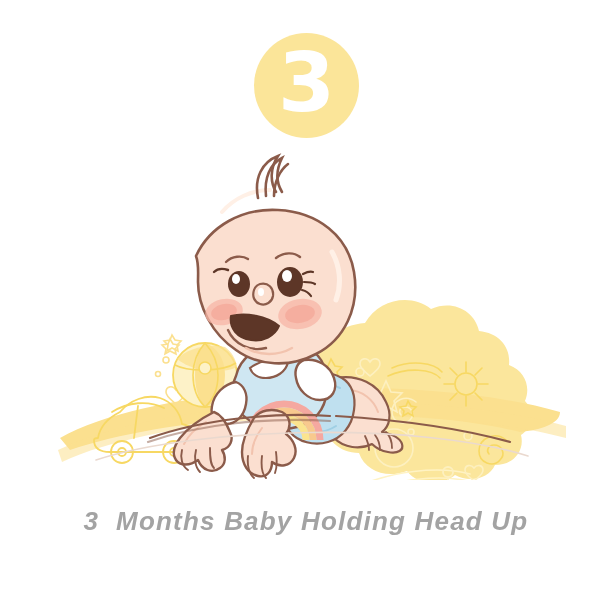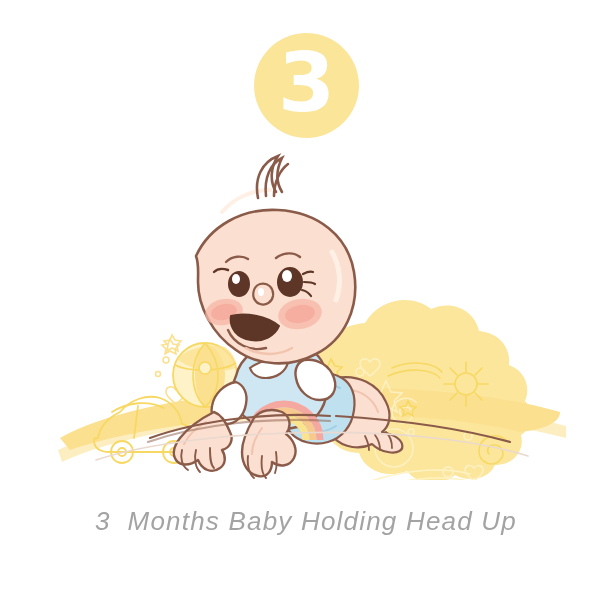--- a/index.html
+++ b/index.html
@@ -60,20 +60,21 @@
   }
   #caption-wrap {
     position: absolute;
     left: 0;
     top: 498px;
     width: 612px;
     height: 46px;
     display: flex;
     align-items: center;
     justify-content: center;
+    font-weight: bold;
   }
   #caption-text {
     color: #a3a3a3;
     font-size: 26px;
     font-style: italic;
     letter-spacing: 1.2px;
     white-space: pre;
     font-family: "Liberation Sans", sans-serif;
   }
 </style>

